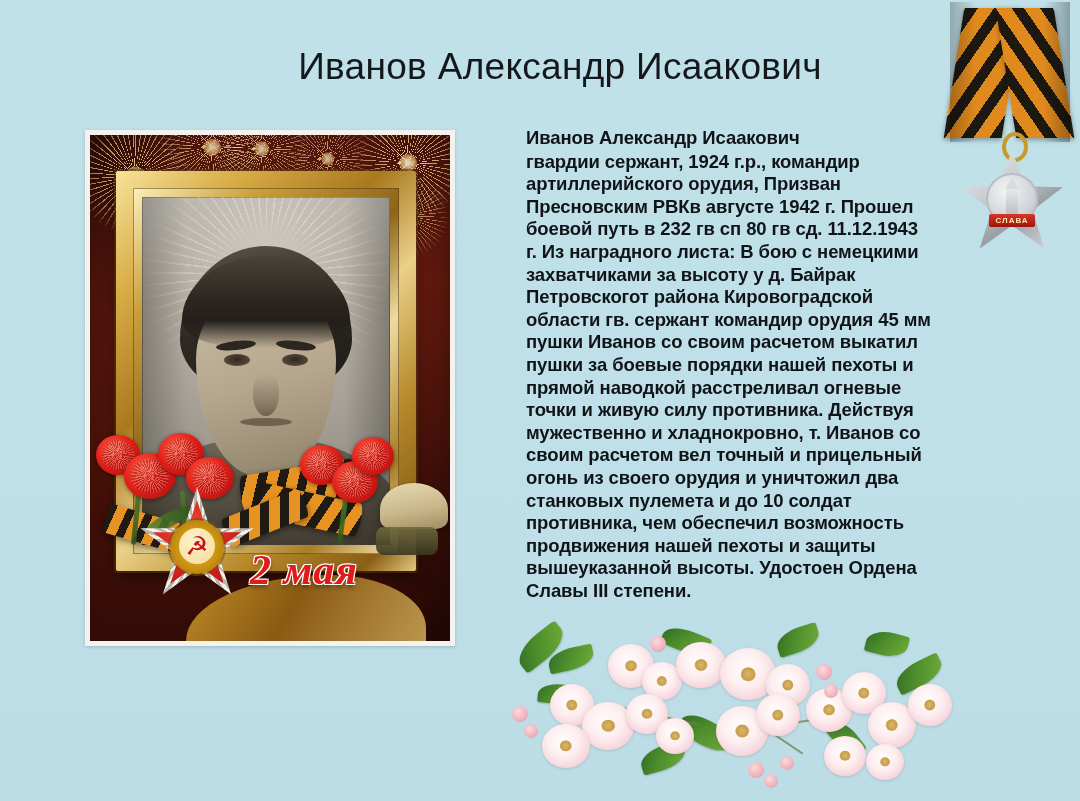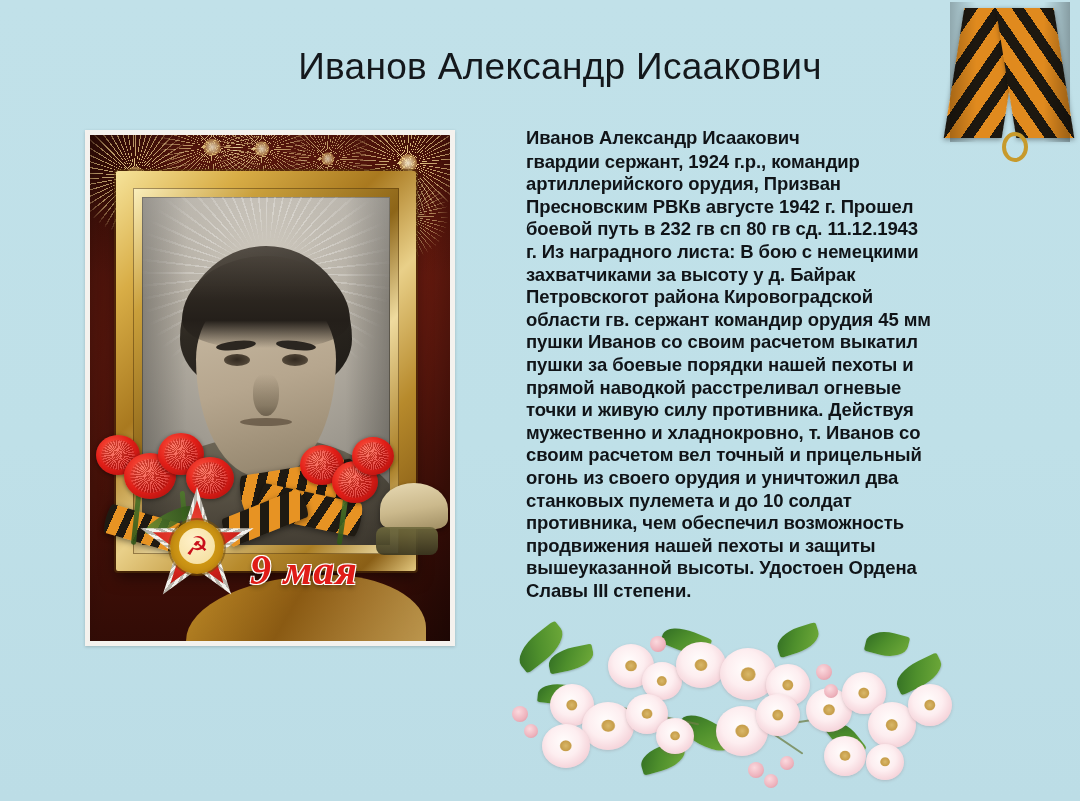--- a/index.html
+++ b/index.html
@@ -573,37 +573,43 @@
         <div class="carn c7"></div>
 
         <div class="order-star">
           <div class="os-rays"></div>
           <div class="os-red"></div>
           <div class="os-ring"></div>
           <div class="os-center"></div>
           <div class="os-hs">☭</div>
         </div>
 
-        <div class="nine-may">9 мая</div>
+        <div class="nine-may">2 мая</div>
       </div>
     </div>
   </div>
 
   <div class="body-text">
     <p class="lead">Иванов Александр Исаакович</p>
     <p>гвардии сержант, 1924 г.р., командир артиллерийского орудия, Призван Пресновским РВКв августе 1942 г. Прошел боевой путь в 232 гв сп 80 гв сд. 11.12.1943 г. Из наградного листа: В бою с немецкими захватчиками за высоту у д. Байрак Петровскогот района Кировоградской области гв. сержант командир орудия 45 мм пушки Иванов со своим расчетом выкатил пушки за боевые порядки нашей пехоты и прямой наводкой расстреливал огневые точки и живую силу противника. Действуя мужественно и хладнокровно, т. Иванов со своим расчетом вел точный и прицельный огонь из своего орудия и уничтожил два станковых пулемета и до 10 солдат противника, чем обеспечил возможность продвижения нашей пехоты и защиты вышеуказанной высоты. Удостоен Ордена Славы III степени.</p>
   </div>
 
   <div class="medal">
     <div class="medal-ribbon">
       <div class="mr-piece mr-left"></div>
       <div class="mr-piece mr-right"></div>
       <div class="mr-shade"></div>
     </div>
     <div class="medal-loop"></div>
+    <div class="medal-star">
+      <div class="ms-body"></div>
+      <div class="ms-circle"></div>
+      <div class="ms-tower"></div>
+      <div class="ms-banner">СЛАВА</div>
+    </div>
   </div>
 
   <div class="blossoms">
     <div class="leaf" style="left:24px;  top:6px;   width:54px; height:26px; transform:rotate(-38deg);"></div>
     <div class="leaf" style="left:58px;  top:20px;  width:46px; height:22px; transform:rotate(-12deg);"></div>
     <div class="leaf" style="left:172px; top:2px;   width:48px; height:22px; transform:rotate(22deg);"></div>
     <div class="leaf" style="left:286px; top:0px;   width:44px; height:24px; transform:rotate(-18deg);"></div>
     <div class="leaf" style="left:376px; top:4px;   width:42px; height:24px; transform:rotate(14deg);"></div>
     <div class="leaf" style="left:404px; top:34px;  width:50px; height:24px; transform:rotate(-26deg);"></div>
     <div class="leaf" style="left:188px; top:92px;  width:56px; height:26px; transform:rotate(34deg);"></div>

